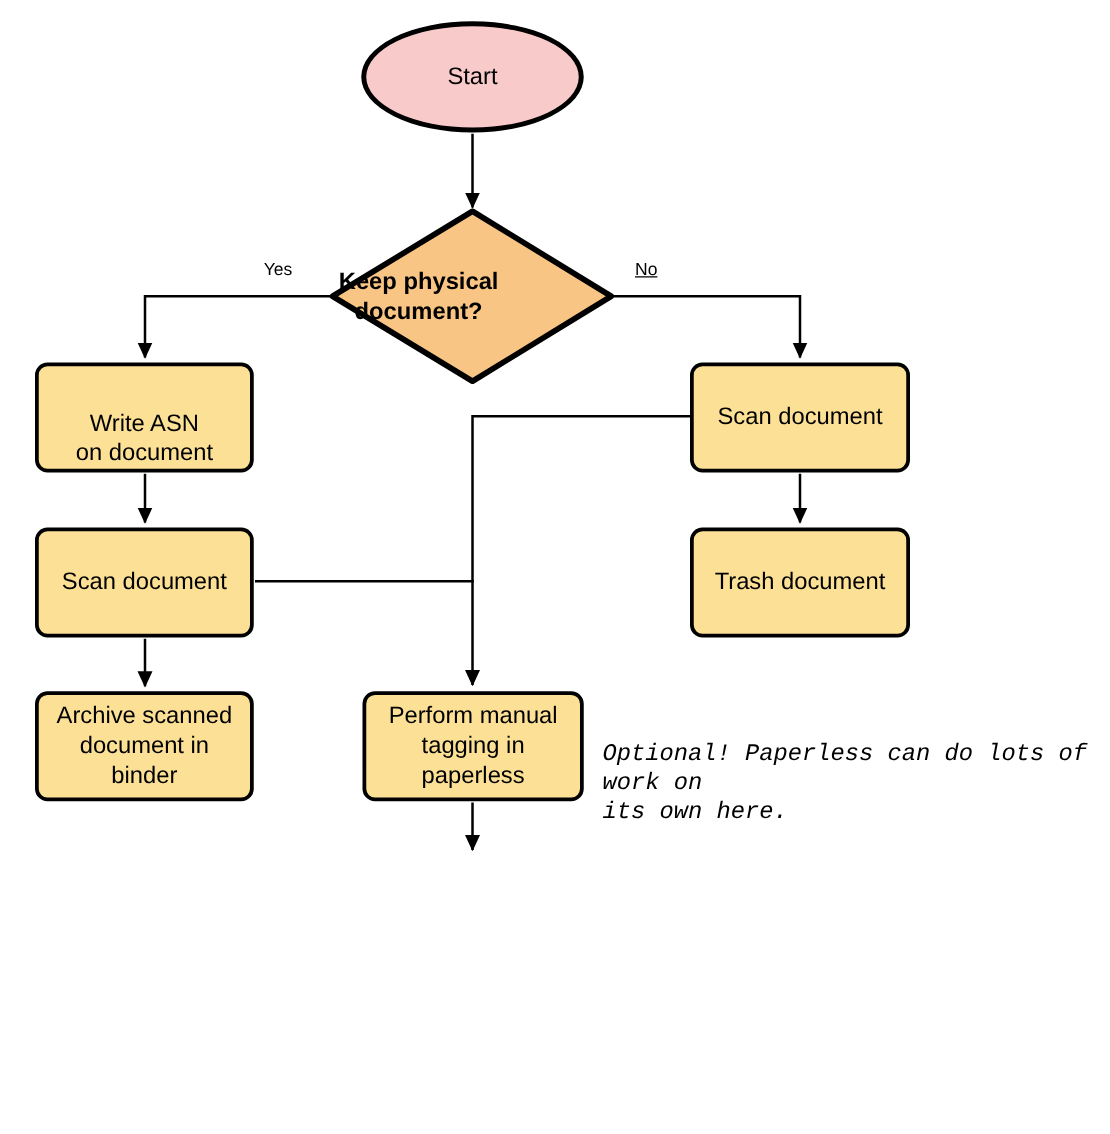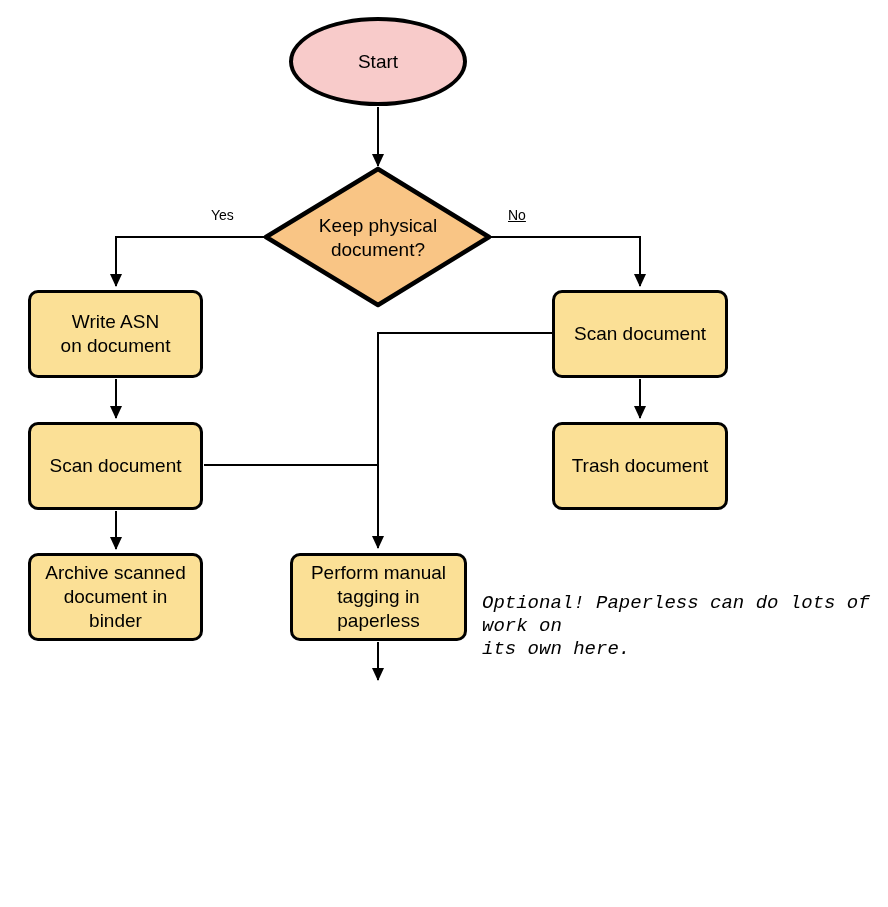--- a/index.html
+++ b/index.html
@@ -46,26 +46,26 @@
   }
   .terminator {
     background: var(--terminator-fill, #f8cbca);
     border: 4px solid var(--stroke, #000);
     border-radius: 50%;
   }
   .decision-label {
     position: absolute;
     display: flex;
     align-items: center;
-    justify-content: center;
     text-align: center;
     font-size: 19px;
     line-height: 1.25;
     white-space: pre-line;
     background: transparent;
+    font-weight: bold;
   }
   .edge-label {
     position: absolute;
     font-size: 14px;
     line-height: 1.1;
     background: #fff;
     padding: 0 2px;
   }
   .note {
     position: absolute;
@@ -112,21 +112,21 @@
   </div>
 
   <div class="decision-label" style="left:271px; top:174px; width:214px; height:127px;">
     <span>Keep physical
 document?</span>
   </div>
 
   <div class="edge-label" style="left:209px; top:208px;">Yes</div>
   <div class="edge-label" style="left:506px; top:208px;text-decoration:underline;">No</div>
 
-  <div class="node process" style="left:28px; top:290px; width:175px; height:88px;">
+  <div class="node process" style="left:28px; top:290px; width:175px; height:88px;align-items:flex-end;">
     <span>Write ASN
 on document</span>
   </div>
 
   <div class="node process" style="left:28px; top:422px; width:175px; height:88px;">
     <span>Scan document</span>
   </div>
 
   <div class="node process" style="left:28px; top:553px; width:175px; height:88px;">
     <span>Archive scanned

